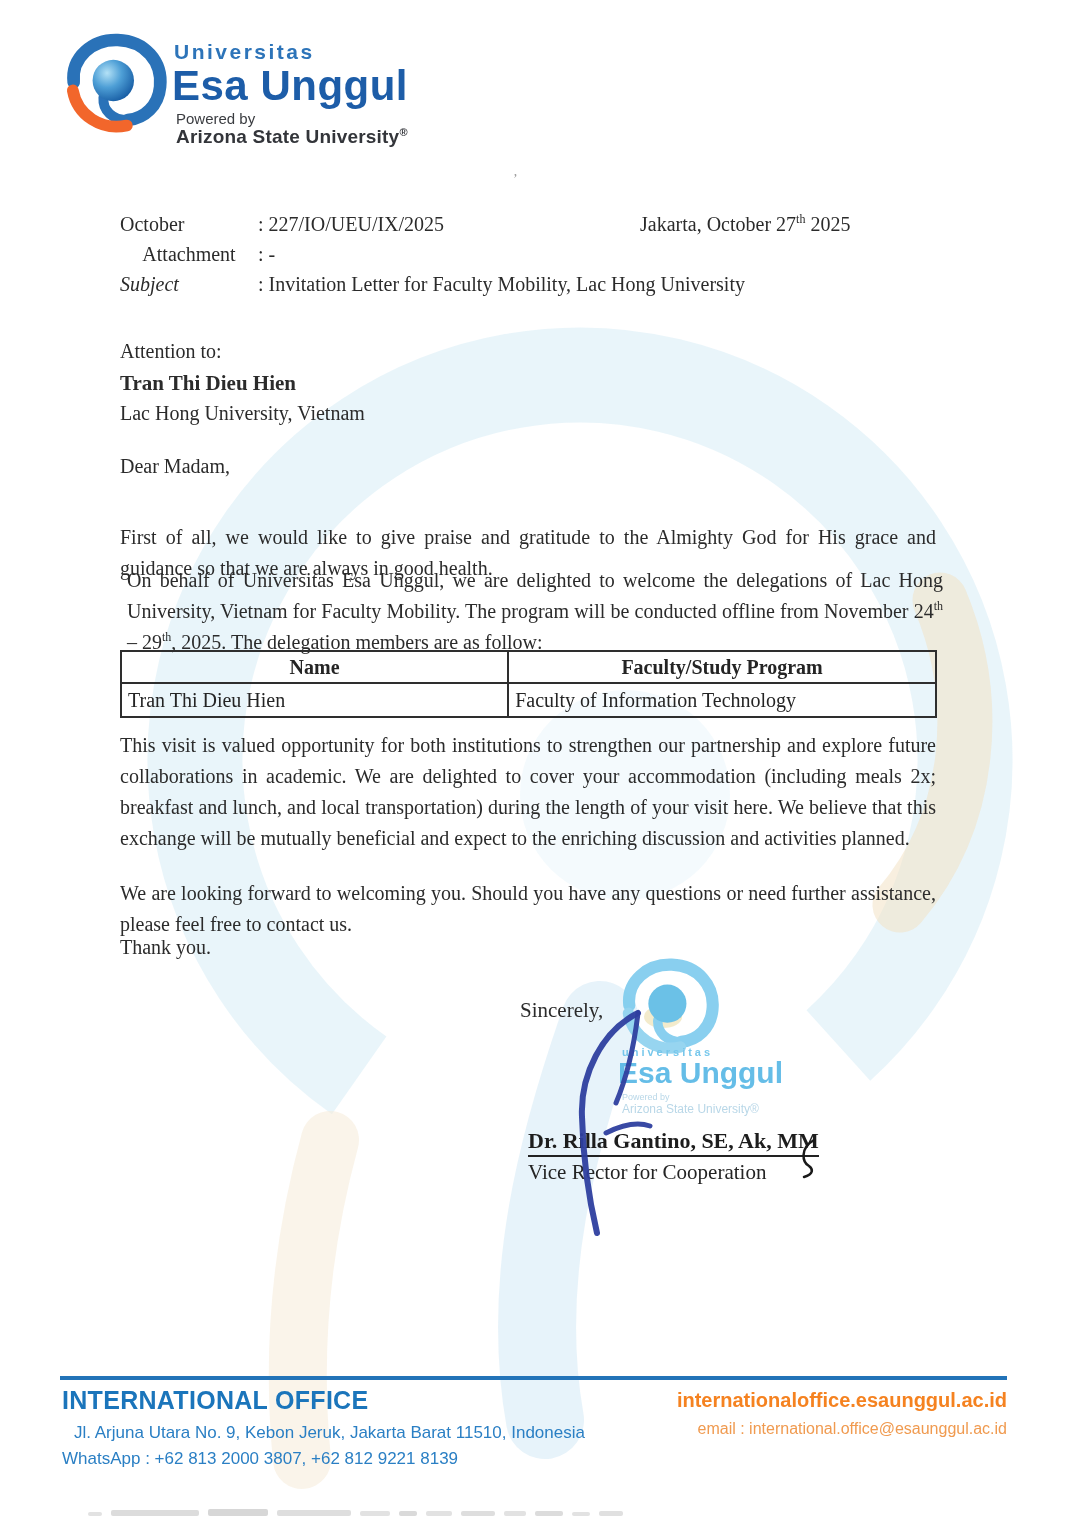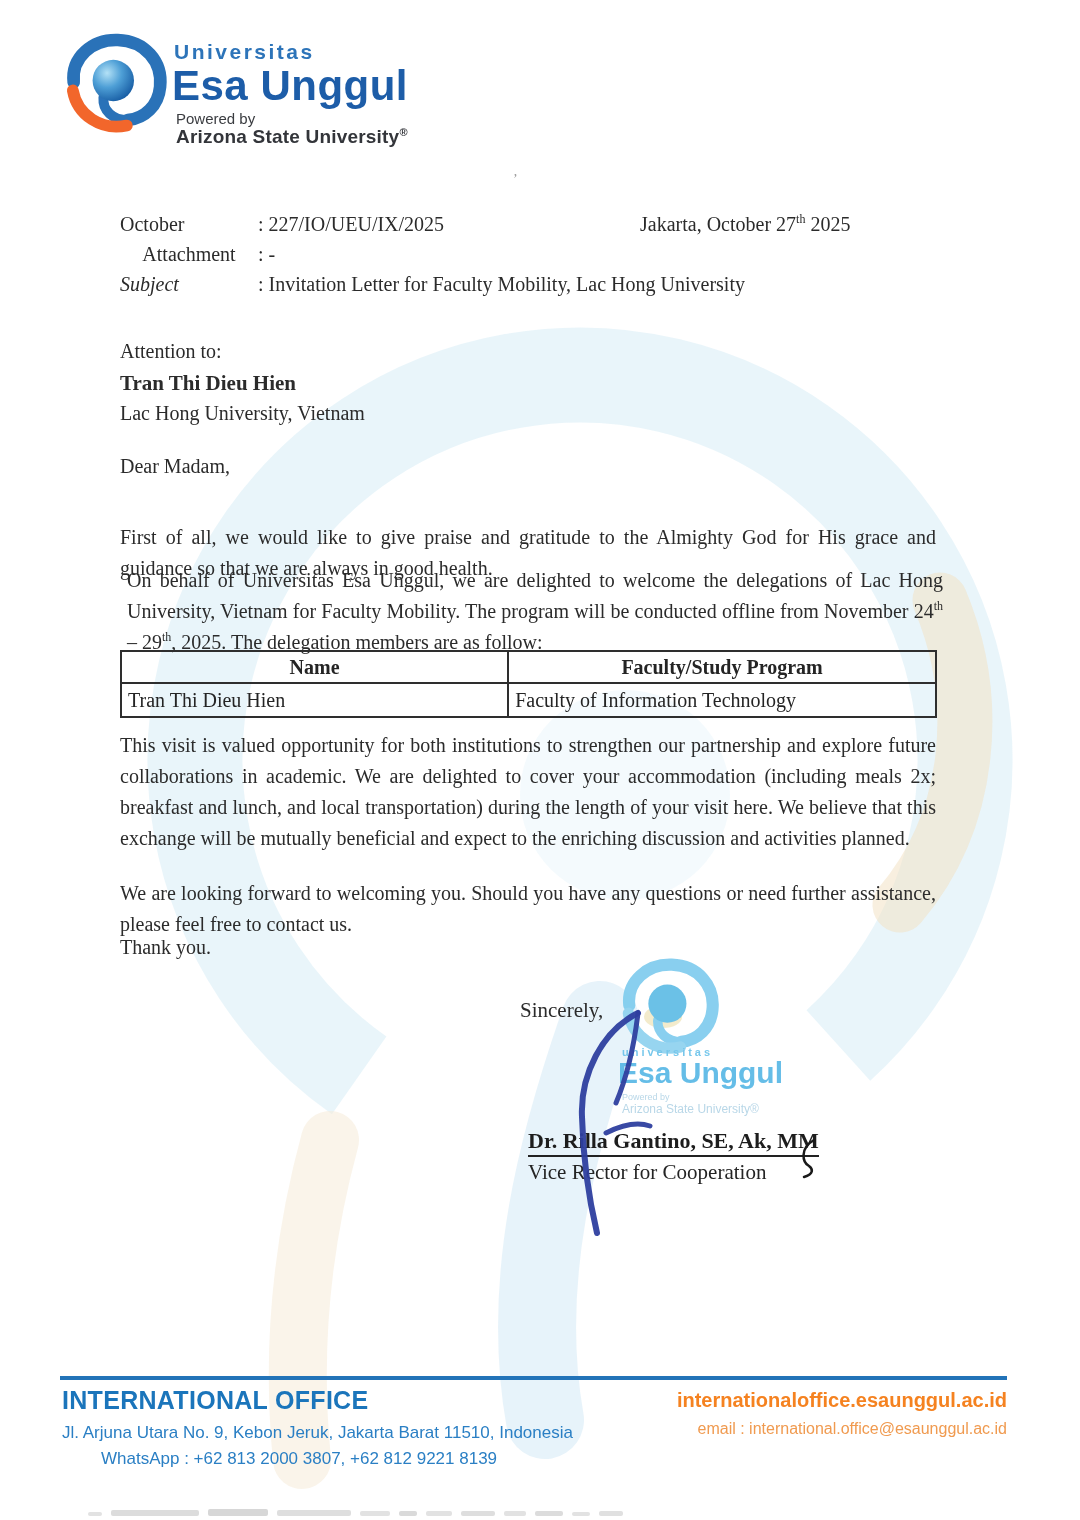--- a/index.html
+++ b/index.html
@@ -30,22 +30,22 @@
   table.delegates td{height:28px;}
   table.delegates col.c1{width:47.5%;}
   
   .stamp-txt{color:#58b8e6;}
   .name-line{left:528px;top:1128px;font-size:22px;font-weight:bold;color:#1d1d1d;
              border-bottom:2.5px solid #222;padding-bottom:1px;z-index:4;}
   .title-line{left:528px;top:1160px;font-size:21px;color:#242424;z-index:2;}
   
   .footer-rule{left:60px;top:1376px;width:947px;height:4px;background:#2273b8;}
   .footer-office{left:62px;top:1386px;font-size:25px;font-weight:bold;color:#1b75bb;letter-spacing:0.3px;}
-  .footer-address{left:62px;top:1423px;font-size:17px;color:#2a7fc4;}
-  .footer-wa{left:62px;top:1449px;font-size:17px;color:#2a7fc4;margin-left:39px;}
+  .footer-address{left:74px;top:1423px;font-size:17px;color:#2a7fc4;}
+  .footer-wa{left:62px;top:1449px;font-size:17px;color:#2a7fc4;}
   .footer-web{left:520px;top:1389px;width:487px;text-align:right;font-size:20px;font-weight:bold;color:#f58220;}
   .footer-email{left:520px;top:1420px;width:487px;text-align:right;font-size:16px;color:#f09a4f;}
   
   .smudge{left:88px;top:1509px;width:620px;height:7px;display:flex;align-items:flex-end;gap:9px;}
   .smudge span{display:inline-block;background:#e2e2e2;border-radius:2px;}
   .artifact{left:513px;top:172px;font-size:14px;color:#9a9a9a;}
 </style>
 </head>
 <body>
 

